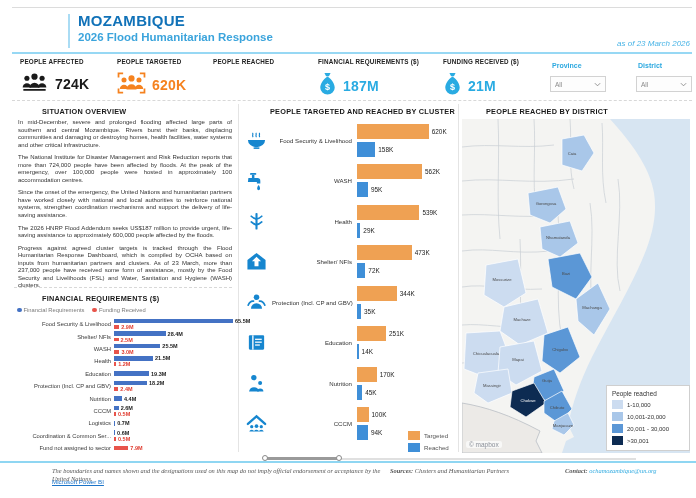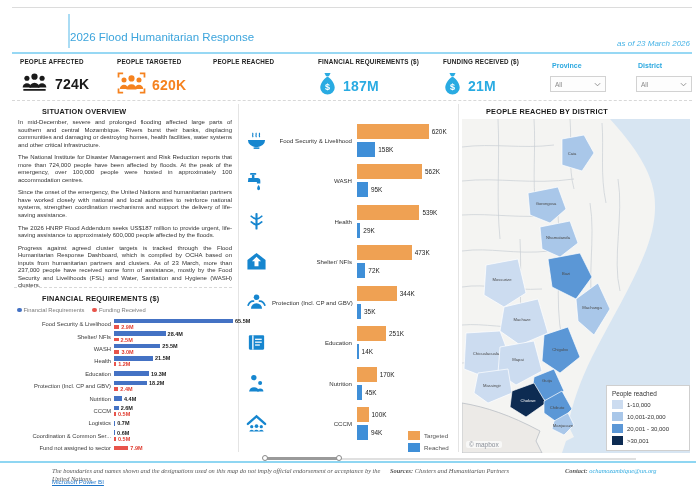--- a/index.html
+++ b/index.html
@@ -5,21 +5,21 @@
   html,body{margin:0;padding:0;background:#fff;}
   body{font-family:"Liberation Sans",sans-serif;-webkit-font-smoothing:antialiased;}
   .page{position:relative;width:696px;height:498px;background:#fff;overflow:hidden;}
   .abs{position:absolute;}
   
   .top-rule{left:12px;top:7px;width:680px;height:1px;background:#dcdcdc;}
   .logo{left:24px;top:11px;width:38px;text-align:center;}
   .logo-text{font-size:8px;font-weight:bold;color:#1778be;letter-spacing:.5px;margin-top:-1px;}
   .logo-sep{left:68px;top:14px;width:2px;height:34px;background:#aadcf4;}
   .h-country{left:78px;top:12px;font-size:15px;font-weight:bold;color:#1172b8;letter-spacing:.3px;}
-  .h-sub{left:70px;top:31px;font-size:11.5px;color:#3ba4dc;}
+  .h-sub{left:78px;top:31px;font-size:11.5px;color:#3ba4dc;font-weight:bold;}
   .h-asof{right:6px;top:39px;font-size:8px;font-style:italic;color:#49b4e6;}
   .h-rule{left:12px;top:52px;width:680px;height:2px;background:#97d8f4;}
   
   .kpi{position:absolute;top:58px;}
   .kpi-label{font-size:6.3px;font-weight:bold;color:#222;letter-spacing:.2px;white-space:nowrap;}
   .kpi-row{display:flex;align-items:center;margin-top:7px;gap:6px;}
   .kpi-value{font-size:14px;font-weight:bold;letter-spacing:.2px;}
   .flt-label{font-size:7px;font-weight:bold;color:#2da9e0;}
   .dd{width:46px;height:14px;border:1px solid #d2d2d2;background:#fdfdfd;font-size:6.5px;color:#8a8a8a;
       display:flex;align-items:center;justify-content:space-between;padding:0 4px;}
@@ -83,20 +83,21 @@
   .link{color:#2da9e0;}
 </style>
 </head>
 <body>
 
 <div class="page">
 
   <div class="abs top-rule"></div>
 
   <div class="abs logo-sep"></div>
+  <div class="abs h-country">MOZAMBIQUE</div>
   <div class="abs h-sub">2026 Flood Humanitarian Response</div>
   <div class="abs h-asof">as of 23 March 2026</div>
   <div class="abs h-rule"></div>
 
   <div id="kpis">
       <div class="kpi" style="left: 20px;">
         <div class="kpi-label">PEOPLE AFFECTED</div>
         <div class="kpi-row">
           <span class="kpi-icon"><svg width="29" height="19" viewBox="0 0 26 17">
               <g fill="#1a1a1a">
@@ -320,20 +321,21 @@
         <div class="fin-label">Fund not assigned to sector</div>
         <div class="fin-bars">
           <div class="fin-line">
             <div class="bar-fun" style="background: rgb(232, 84, 75); width: 12.0611%;"></div>
             <span class="fin-val fun">7.9M</span>
           </div>
         </div>
       </div>
     </div>
 
+  <div class="abs sec-title" style="left:246px;top:107px;">PEOPLE TARGETED AND REACHED BY CLUSTER</div>
   <div class="abs" id="cluster-rows">
       <div class="cl-row">
         <div class="cl-icon">
           <svg width="21" height="21" viewBox="0 0 22 22">
             <path fill="#1686cf" d="M2,10.5 a9,7.5 0 0 0 18,0 Z"></path>
             <rect x="8" y="18.2" width="6" height="1.6" fill="#1686cf"></rect>
             <path d="M7.5,7.5 C6,6 8,4.5 6.8,3 M11,7.5 C9.5,6 11.5,4.5 10.3,3 M14.5,7.5 C13,6 15,4.5 13.8,3" stroke="#1686cf" stroke-width="1.2" fill="none"></path>
           </svg>
         </div>
         <div class="cl-label">Food Security &amp; Livelihood</div>

